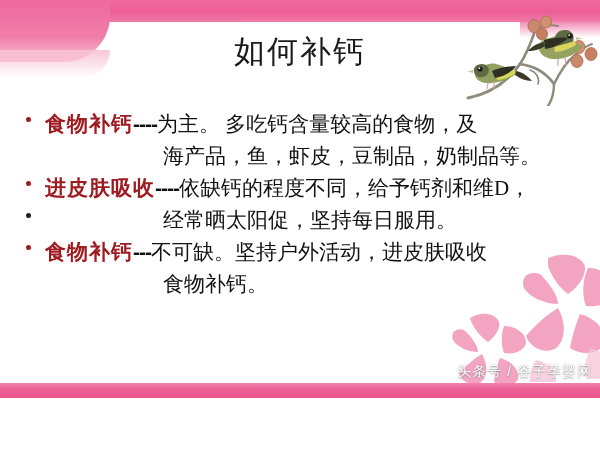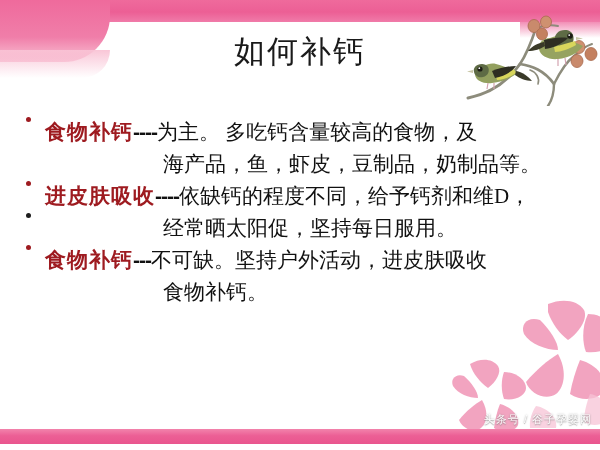--- a/index.html
+++ b/index.html
@@ -3,21 +3,21 @@
 <meta charset="utf-8">
 <style>
   html, body {
     margin: 0;
     padding: 0;
     background: #ffffff;
   }
   #slide {
     position: relative;
     width: 600px;
-    height: 444px;
+    height: 398px;
     overflow: hidden;
     background: #ffffff;
     font-family: "Liberation Serif", "DejaVu Serif", serif;
   }
 
   
   .top-band {
     position: absolute;
     left: 0; top: 0;
     width: 600px; height: 22px;
@@ -85,21 +85,21 @@
     left: 26px;
     top: 13px;
     width: 5px; height: 5px;
     border-radius: 50%;
     background: #9e1b20;
   }
   .bullet.dark { background: #1d1d1d; }
   .ltext {
     position: absolute;
     left: 45px;
-    top: 12px;
+    top: 4px;
   }
   .ltext.indent { left: 163px; text-align: center; }
   .kw {
     color: #9e1b20;
     font-weight: bold;
     letter-spacing: 1px;
   }
   .dash {
     color: #111111;
     font-weight: bold;
@@ -116,21 +116,21 @@
   }
   .bottom-band {
     position: absolute;
     left: 0; bottom: 0;
     width: 600px; height: 15px;
     background: linear-gradient(180deg, #f283ac 0%, #ec5f95 45%, #e9558e 100%);
   }
   .watermark {
     position: absolute;
     right: 8px; bottom: 17px;
-    font-size: 11px;
+    font-size: 14px;
     color: #ffffff;
     text-shadow: 0 0 2px rgba(140,140,140,0.85), 0 1px 1px rgba(120,120,120,0.6);
     font-family: "Liberation Sans", sans-serif;
     letter-spacing: 1px;
     white-space: nowrap;
     opacity: 0.92;
     margin-top: 41px;
   }
 </style>
 </head>

